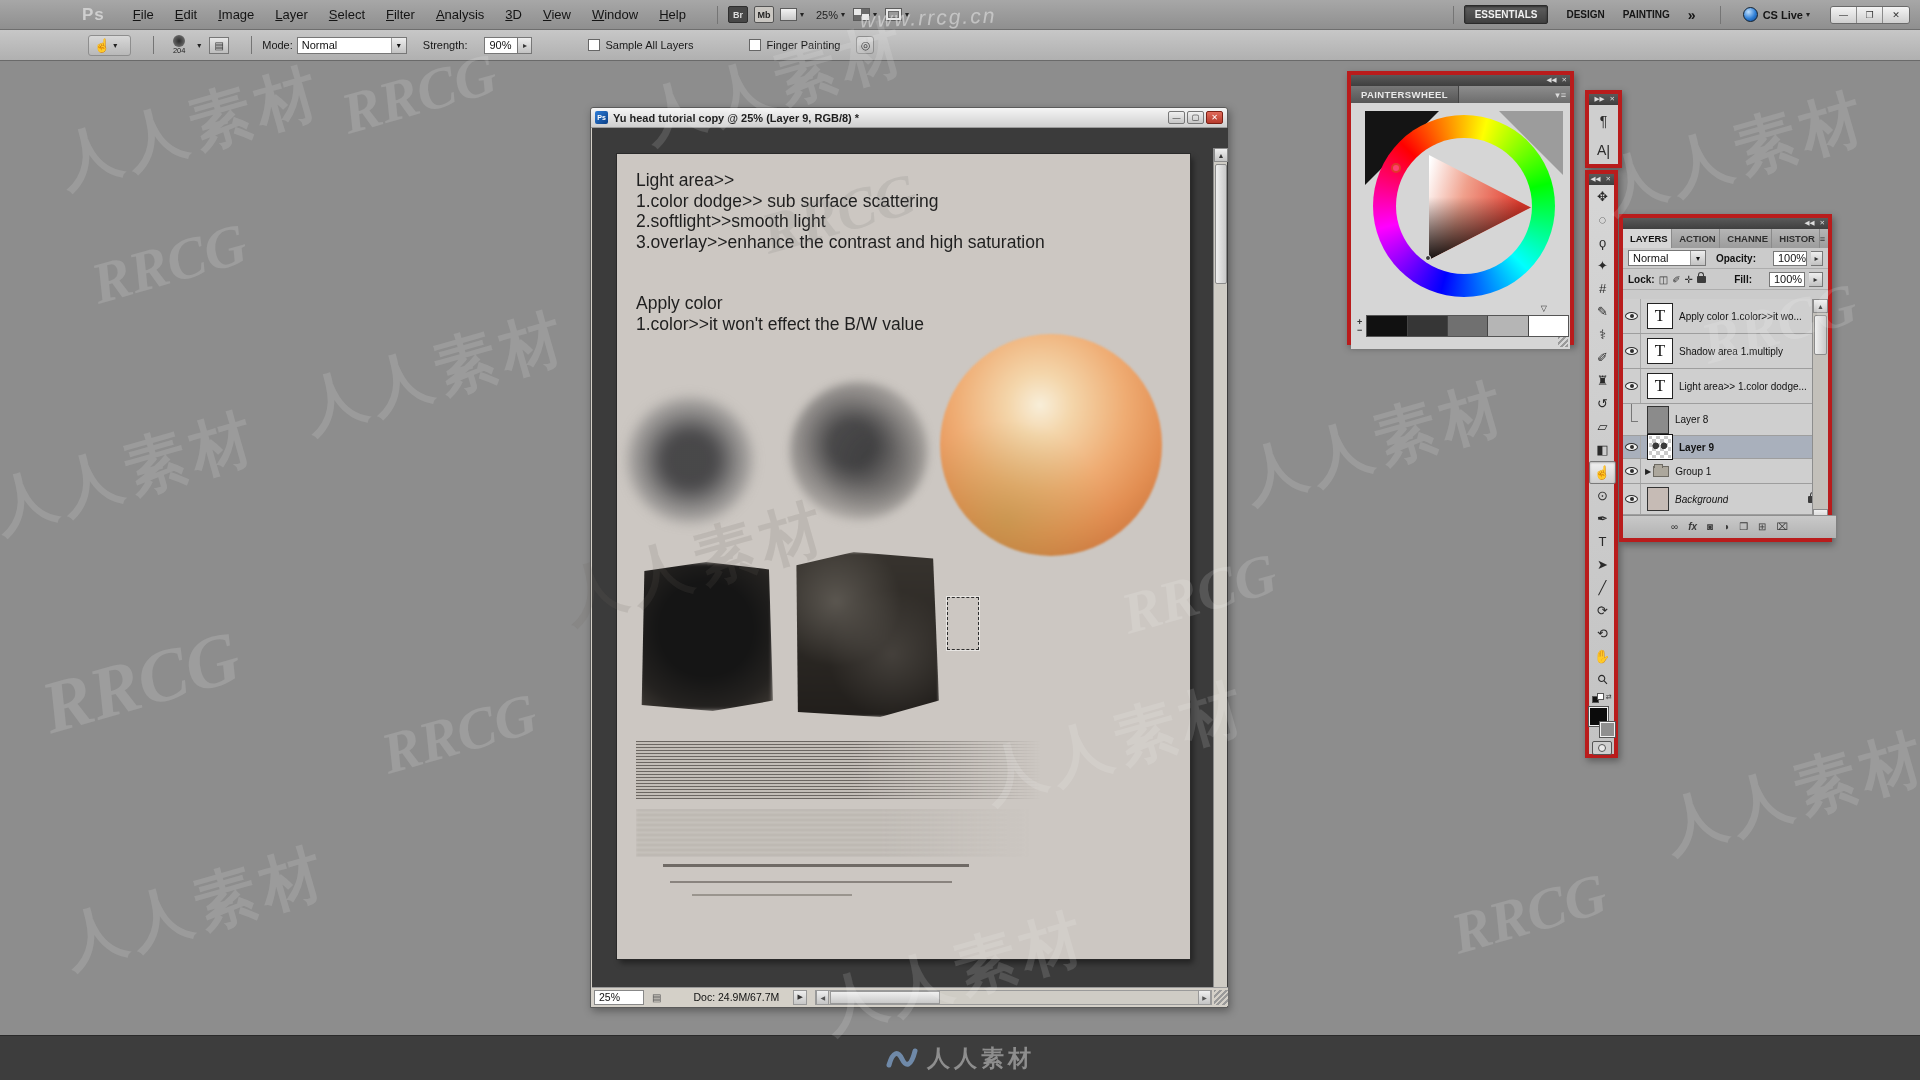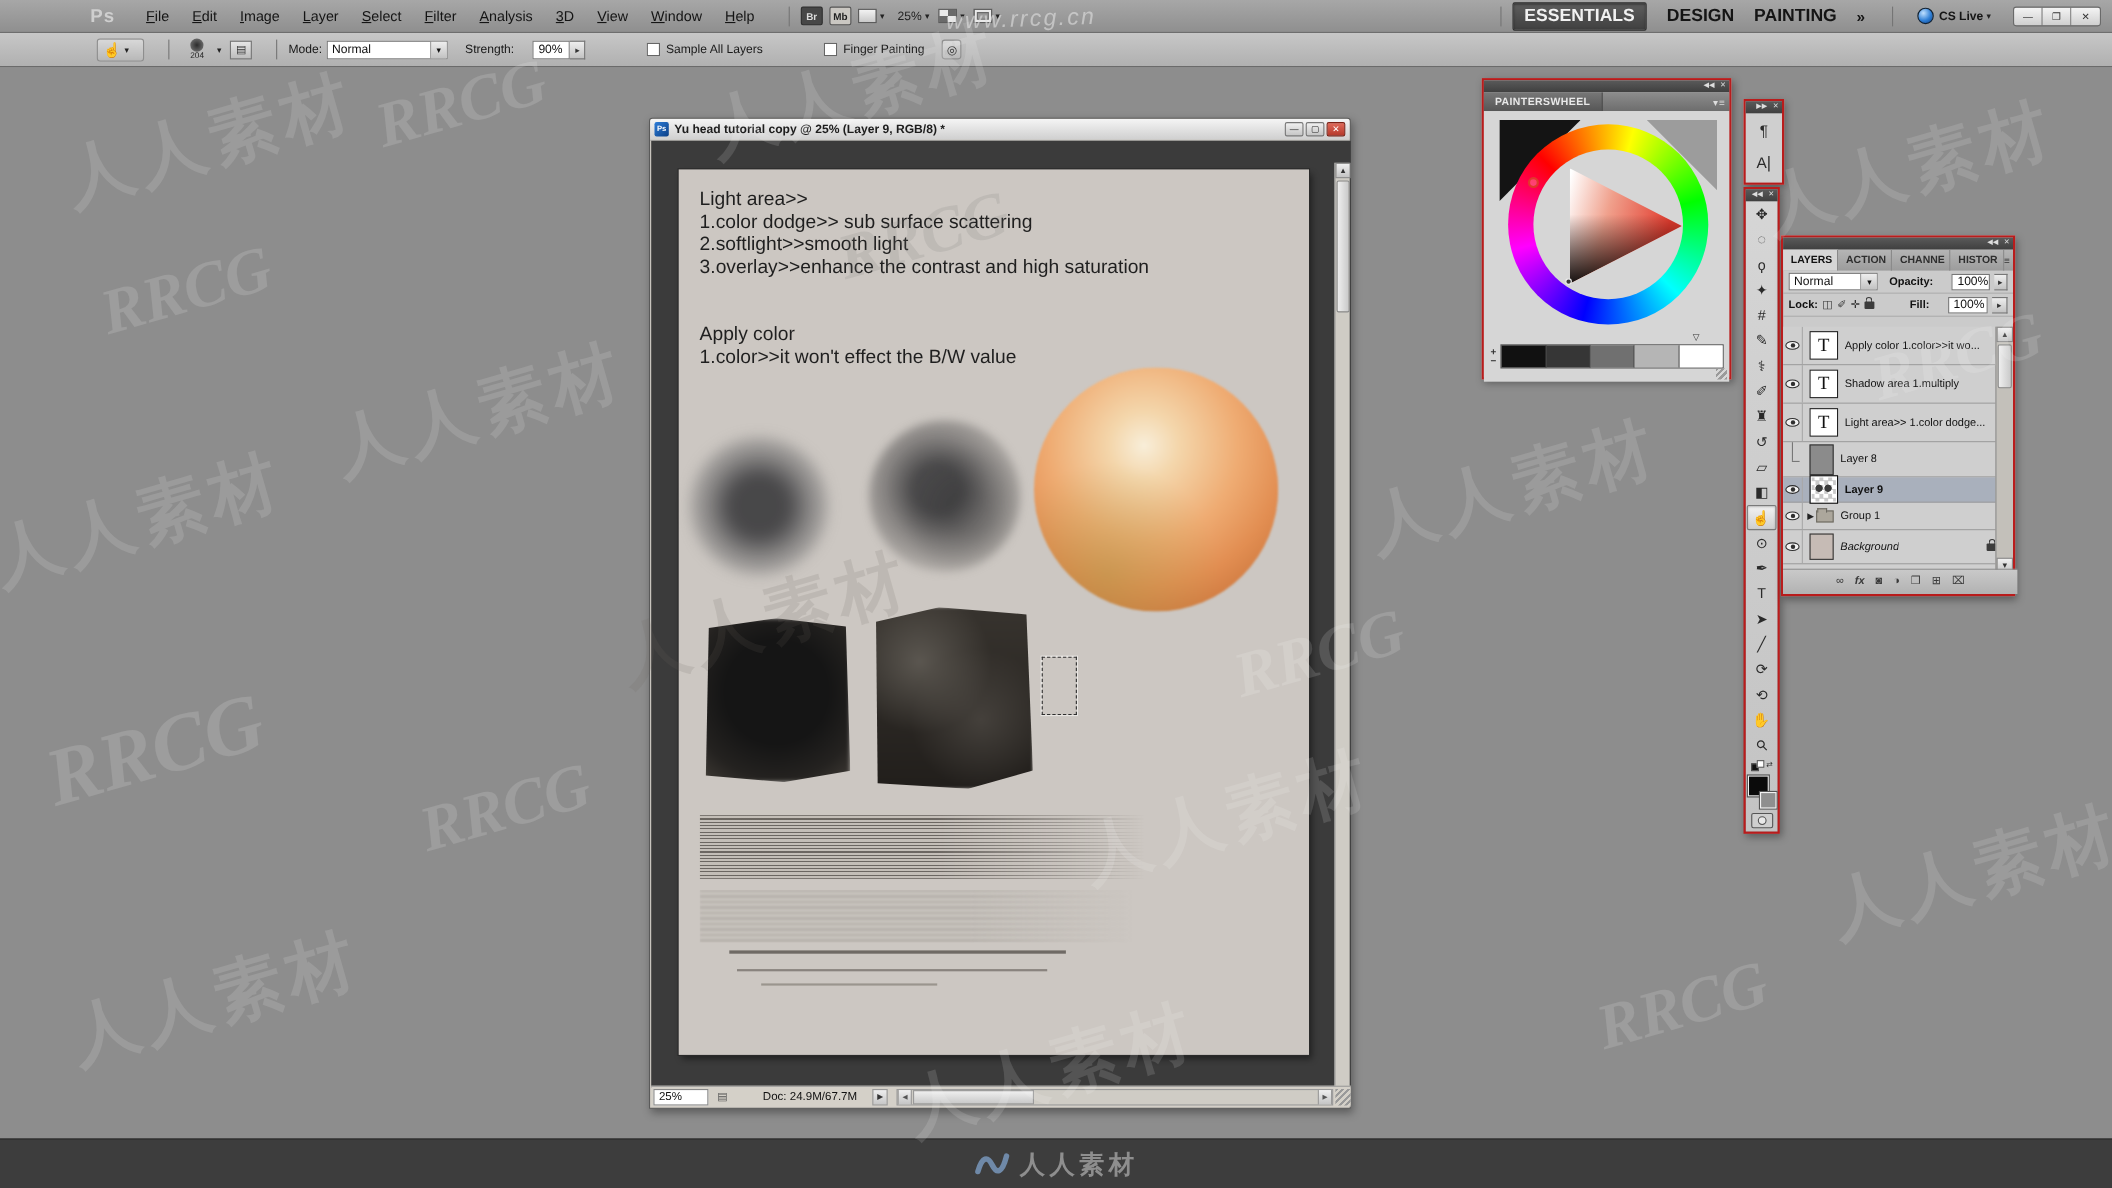--- a/index.html
+++ b/index.html
@@ -19,21 +19,21 @@
   .chip{height:17px;display:inline-flex;align-items:center;justify-content:center;
     border-radius:2px;font-size:9px;font-weight:bold;margin-right:6px;}
   .chip.br{width:20px;background:#474747;color:#ddd;border:1px solid #2e2e2e;}
   .chip.mb{width:20px;background:#cac7c2;color:#222;border:1px solid #555;}
   .mini-ic{width:17px;height:13px;border:1px solid #5c5c5c;background:linear-gradient(#f2f2f2,#c9c9c9);display:inline-block;}
   .mini-ic.grid{background:conic-gradient(#6a6a6a 25%,#e9e9e9 0 50%,#6a6a6a 0 75%,#e9e9e9 0);}
   .mini-ic.frame{box-shadow:inset 0 0 0 2px #e9e9e9,inset 0 0 0 3px #6a6a6a;background:#9a9a9a;}
   .dd-arrow{font-size:8px;color:#222;margin:0 8px 0 3px;}
   .zoomchip{font-size:11px;color:#222;margin-left:4px;}
   .mb-right{margin-left:auto;display:flex;align-items:center;padding-right:10px;}
-  .ws{font-size:16px;font-weight:bold;color:#151515;margin-right:18px;cursor:default;}
+  .ws{font-size:10px;font-weight:bold;color:#151515;margin-right:18px;cursor:default;}
   .ws.active{background:linear-gradient(#5e5e5e,#404040);color:#f1f1f1;border:1px solid #2b2b2b;
     border-radius:2px;padding:3px 10px;box-shadow:inset 0 1px 2px rgba(0,0,0,.5);}
   .ws-more{font-size:14px;font-weight:bold;color:#151515;margin-right:14px;}
   .cslive{display:flex;align-items:center;margin:0 12px;}
   .cs-orb{width:15px;height:15px;border-radius:50%;
     background:radial-gradient(circle at 35% 30%,#bfe0ff,#2f7fd6 55%,#0b3f86);border:1px solid #123;
     margin-right:5px;}
   .cslive span.t{font-size:11px;font-weight:bold;color:#151515;}
   .winbtns{display:flex;border:1px solid #6a6a6a;border-radius:3px;overflow:hidden;}
   .winbtn{width:26px;height:16px;display:flex;align-items:center;justify-content:center;
@@ -137,21 +137,21 @@
   .hbtn{position:absolute;top:0;width:13px;height:13px;background:linear-gradient(#efefef,#c4c4c4);
     border-right:1px solid #999;border-left:1px solid #999;font-size:6px;color:#555;
     display:flex;align-items:center;justify-content:center;}
   .hthumb{position:absolute;left:14px;top:0;width:110px;height:13px;background:linear-gradient(#efefef,#c9c9c9);border:1px solid #999;}
   .grip{width:14px;height:15px;background:repeating-linear-gradient(135deg,#9a9a9a 0 2px,transparent 2px 4px);}
 
   
   .minihead{height:11px;background:linear-gradient(#5a5a5a,#3f3f3f);display:flex;align-items:center;
     justify-content:flex-end;padding-right:3px;gap:5px;}
   .minihead .mh{font-size:6.5px;color:#ddd;line-height:1;}
-  .panel{border:2px solid #b91c1c;box-shadow:2px 3px 7px rgba(0,0,0,.35);background:#d2d2d2;}
+  .panel{border:4px solid #b91c1c;box-shadow:2px 3px 7px rgba(0,0,0,.35);background:#d2d2d2;}
 
   
   .pwpanel{left:1347px;top:71px;width:227px;height:274px;z-index:8;}
   .pwtabs{height:17px;background:linear-gradient(#8d8d8d,#6d6d6d);display:flex;align-items:stretch;}
   .pwtab{background:linear-gradient(#777,#565656);color:#e9e9e9;font-size:9.5px;font-weight:bold;
     letter-spacing:.4px;display:flex;align-items:center;padding:0 10px;border-right:1px solid #444;}
   .pwmenu{margin-left:auto;display:flex;align-items:center;color:#ddd;font-size:9px;padding-right:4px;gap:1px;}
   .pwbody{position:relative;height:246px;background:#d6d6d6;}
   .wheelbox{position:absolute;left:14px;top:8px;width:198px;height:190px;}
   .cornerTL{position:absolute;left:0;top:0;width:74px;height:74px;background:#141414;

